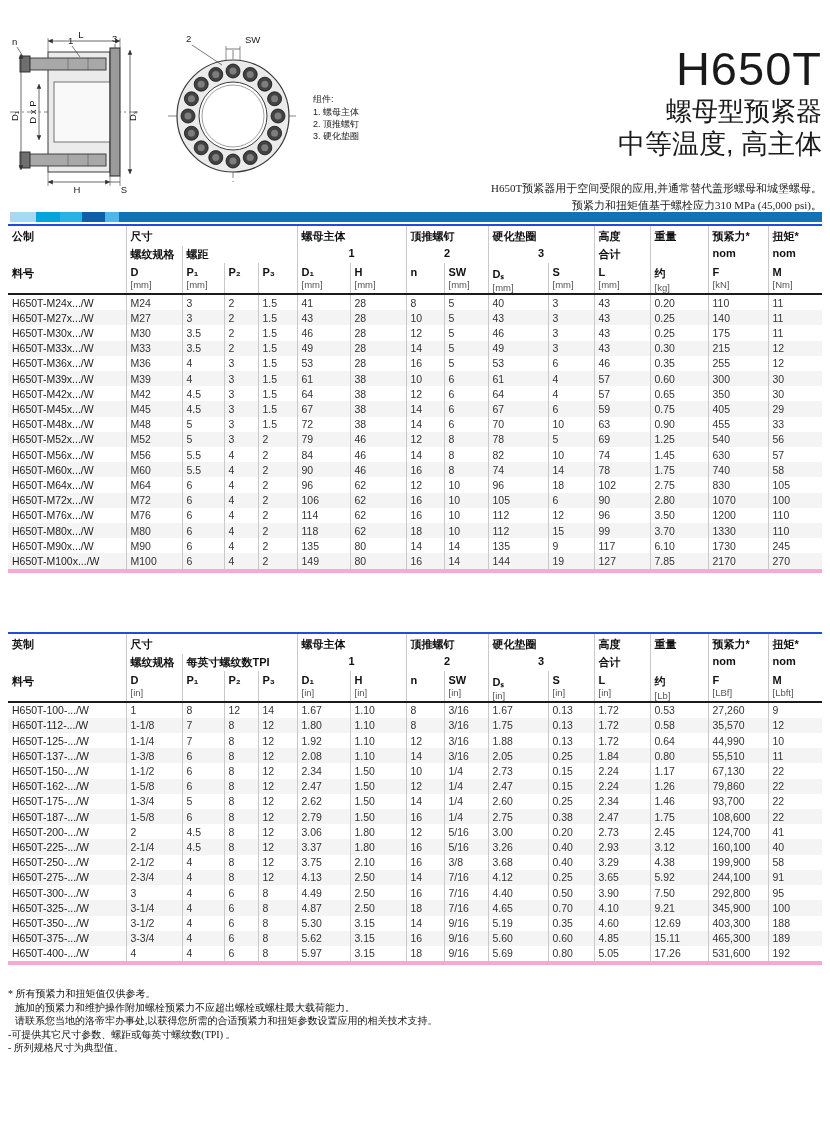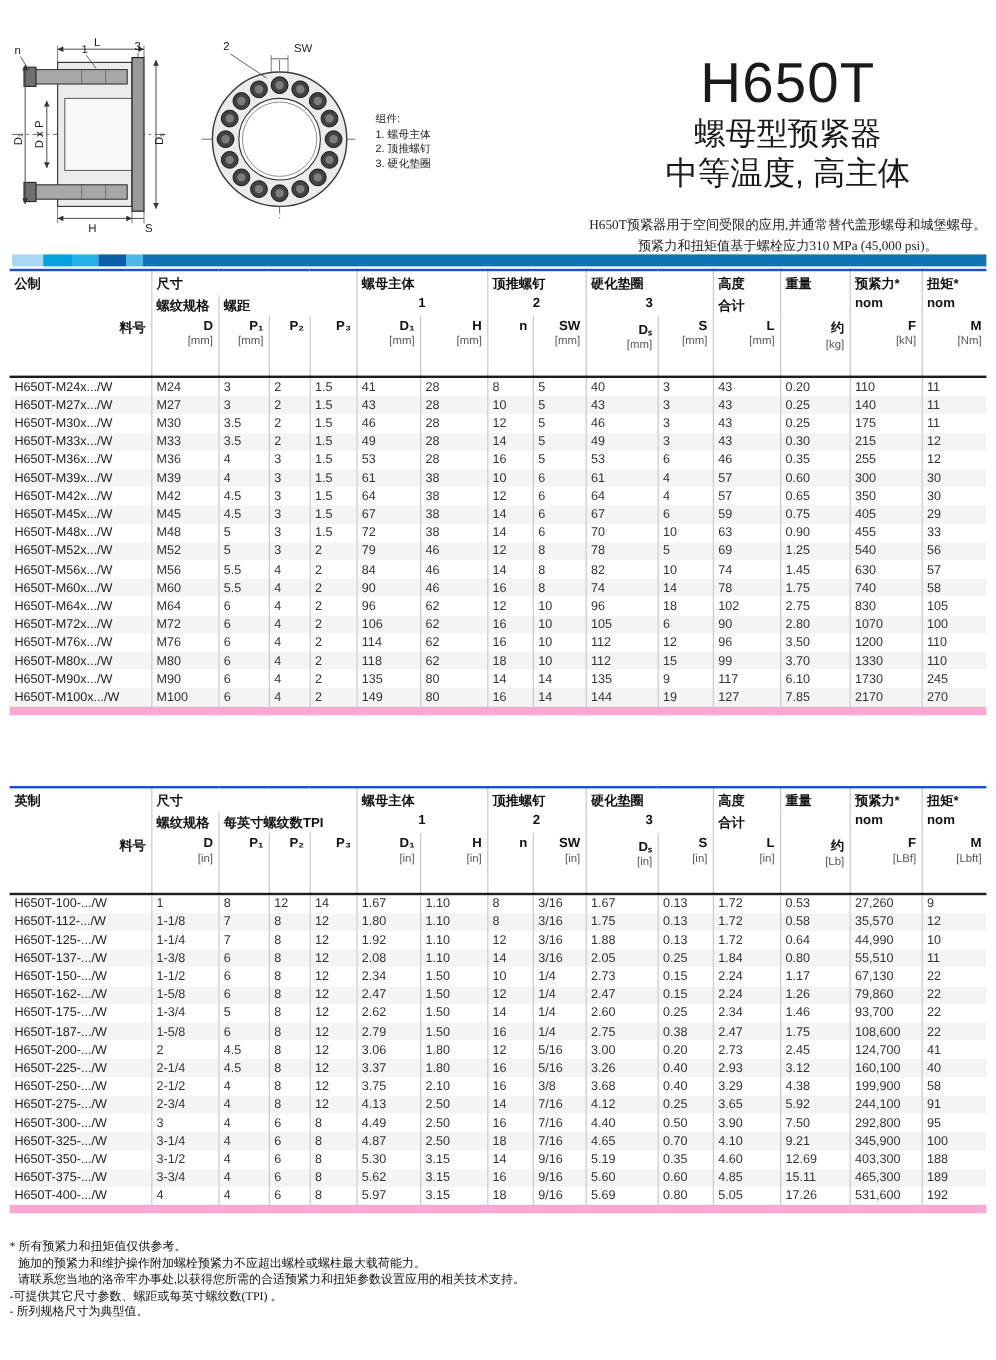--- a/index.html
+++ b/index.html
@@ -4,21 +4,21 @@
 <style>
   * { box-sizing: border-box; }
   html,body { margin:0; padding:0; }
   body {
     width:830px; height:1133px; position:relative;
     background:#ffffff; color:#1a1a1a;
     font-family:"Liberation Sans", sans-serif;
   }
   .top-section { position:relative; height:212px; }
   .drawing-svg { position:absolute; left:8px; top:30px; }
-  .title-block { position:absolute; top:44px; right:8px; text-align:center; }
+  .title-block { position:absolute; top:44px; right:8px; text-align:right; }
   .product-title { font-size:47px; line-height:1.05; font-weight:400; letter-spacing:1px; }
   .product-sub1 { font-size:26px; line-height:1.25; margin-top:2px; }
   .product-sub2 { font-size:27px; line-height:1.2; }
   .product-desc { font-family:"Liberation Serif", serif; font-size:11px; line-height:1.5; color:#222; margin-top:20px; }
 
   .accent-bar { margin-left:8px; width:814px; height:10px; display:flex; }
   .accent-bar .bar-seg:first-child { margin-left:2px; }
   .accent-bar .bar-seg:last-child { background-image:linear-gradient(rgba(255,255,255,.28), rgba(0,0,0,.10)); }
 
   table.spec-table {
@@ -26,29 +26,29 @@
     font-size:10.5px;
   }
   table.spec-table thead { border-top:2px solid #1d4ed8; border-bottom:2px solid #1c1c1c; }
   table.spec-table th {
     text-align:left; vertical-align:top; font-weight:bold; color:#111;
     padding:3px 4px 2px 4px; font-size:11px;
   }
   table.spec-table th:not(:first-child),
   table.spec-table td:not(:first-child) { border-left:1px solid #c9c9c9; }
   table.spec-table tr.hr2 th { padding-top:1px; padding-bottom:1px; }
-  table.spec-table tr.hr3 th { padding-bottom:20px;text-align:right; }
+  table.spec-table tr.hr3 th { padding-bottom:0; }
   table.spec-table th .unit { display:block; font-weight:normal; color:#555; font-size:9.5px; margin-top:1px; }
   table.spec-table th.ctr { text-align:center; }
   table.spec-table td {
     padding:1.5px 4px; color:#333; line-height:12.2px; white-space:nowrap; overflow:hidden;
   }
   table.spec-table td:first-child { color:#222; }
   table.spec-table tbody tr:nth-child(even) { background:#f4f4f4; }
-  table.spec-table tbody { border-bottom:7px solid #f9a8d4; }
+  table.spec-table tbody { border-bottom:4px solid #f9a8d4; }
 
   .imperial-wrap { margin-top:59px; }
   .metric-wrap   { margin-top:2px; }
 
   .footnotes {
     margin:22px 0 0 8px; font-family:"Liberation Serif", serif;
     font-size:10px; line-height:1.35; color:#111;
   }
   .footnotes .indent { padding-left:7px; }
 

